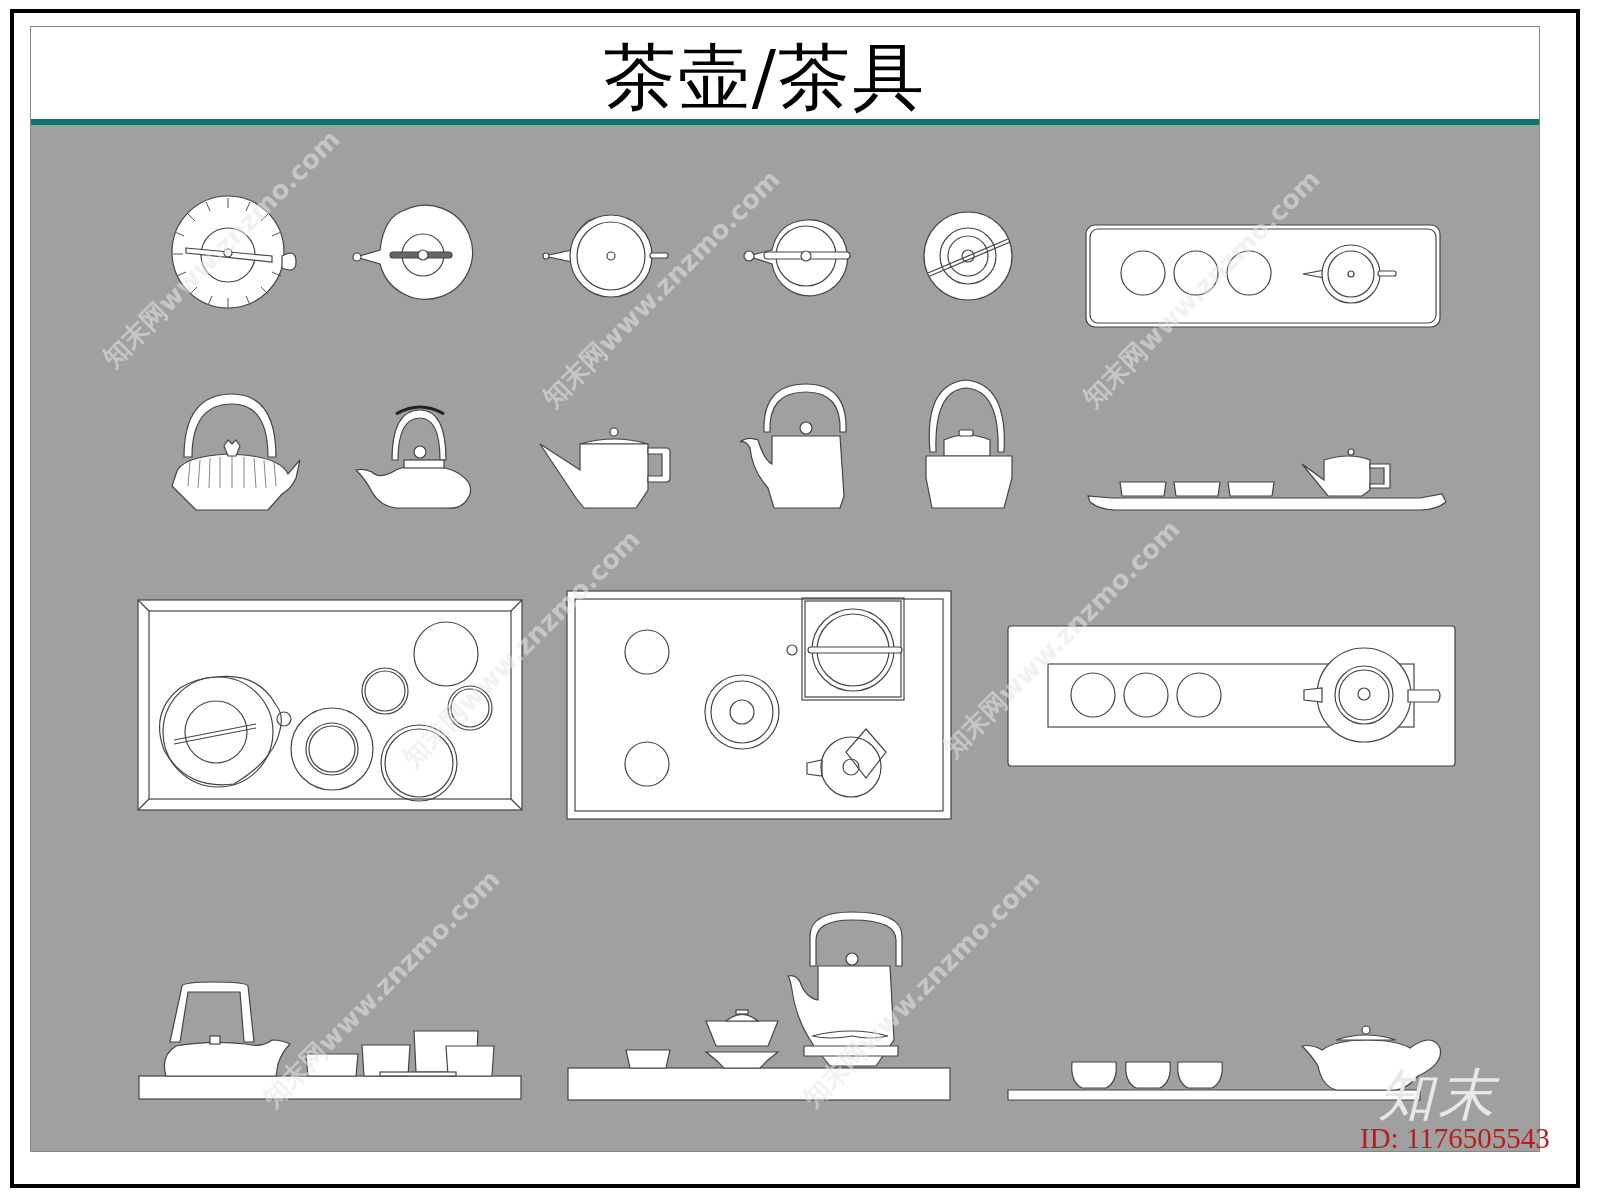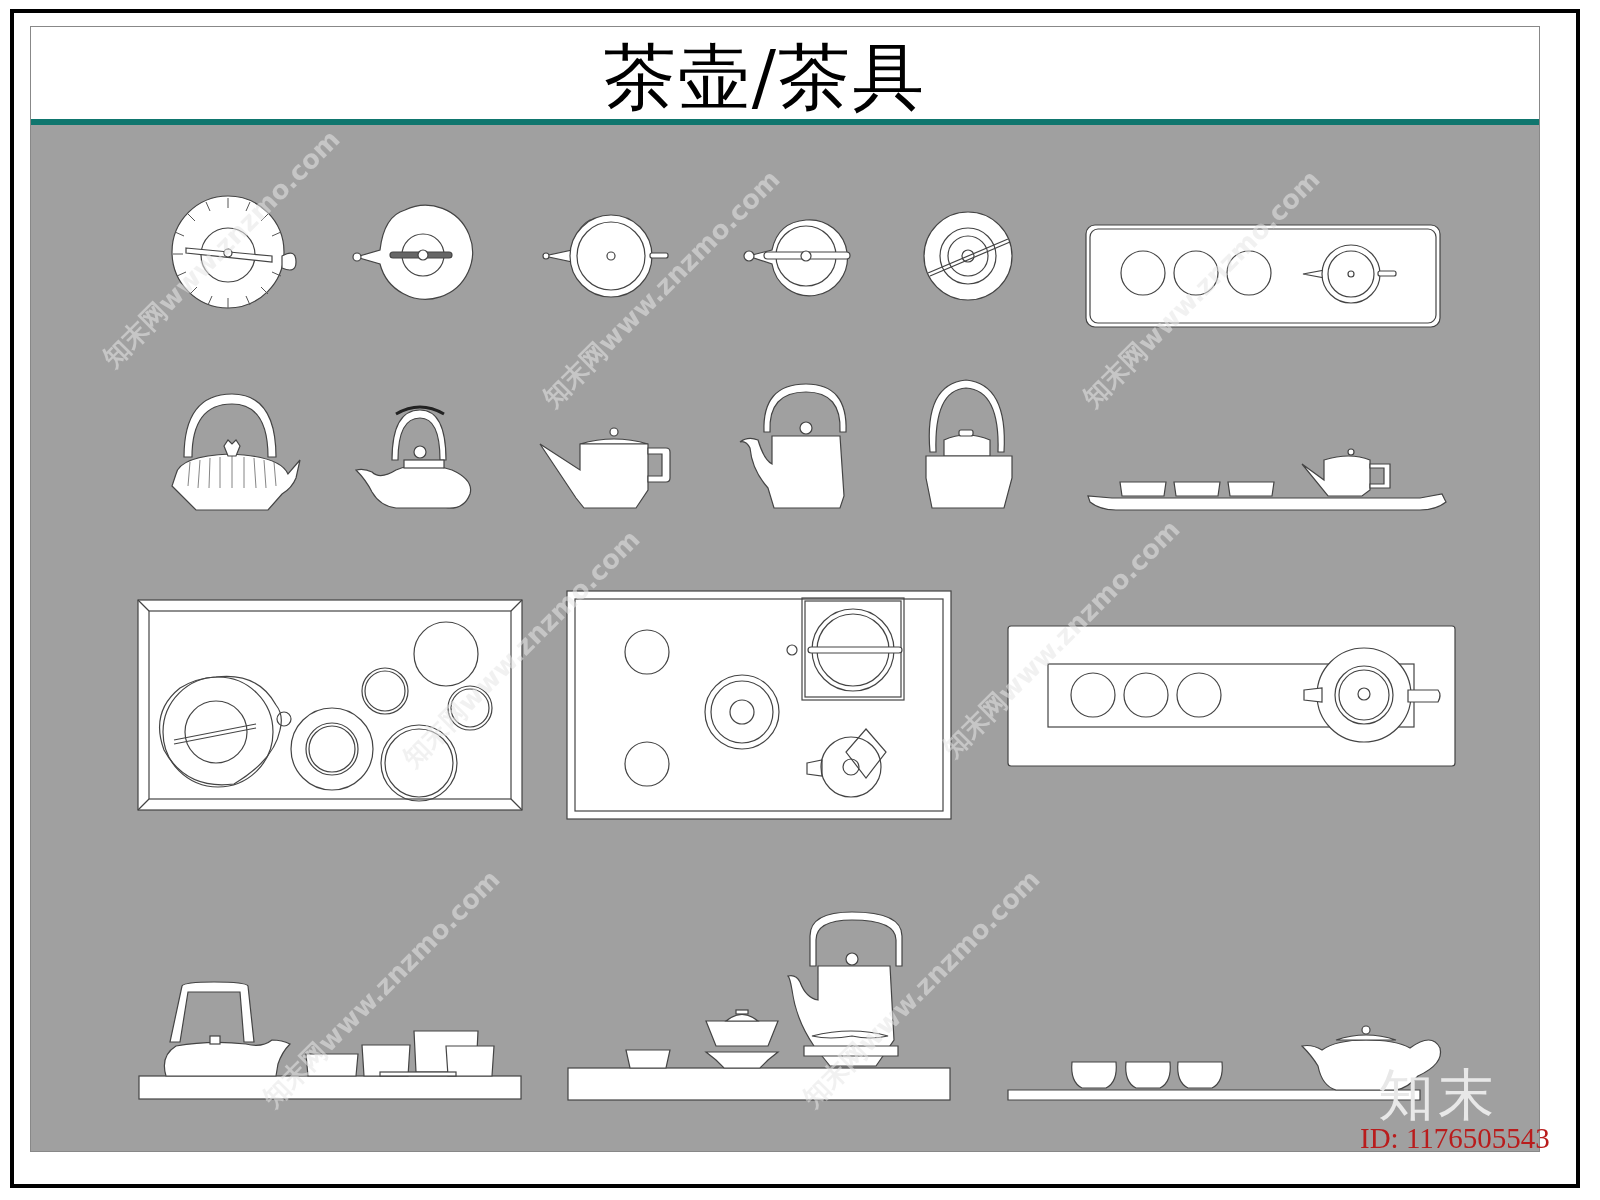--- a/index.html
+++ b/index.html
@@ -3,21 +3,21 @@
 <meta charset="utf-8">
 <style>
   html, body { margin:0; padding:0; background:#ffffff; }
   body { width:1600px; height:1200px; position:relative; overflow:hidden; font-family:"DejaVu Sans", sans-serif; }
   .outer { position:absolute; left:10px; top:9px; width:1570px; height:1179px; border:4px solid #000; box-sizing:border-box; background:#fff; }
   .inner { position:absolute; left:30px; top:26px; width:1510px; height:1126px; border:1px solid #888; box-sizing:border-box; background:#fff; }
   .title-band { position:absolute; left:31px; top:27px; width:1508px; height:98px; background:#fff; border-bottom:6px solid #0f766e; box-sizing:border-box; }
   .title { position:absolute; left:0; width:1508px; top:8px; text-align:center; font-family:"DejaVu Serif", serif; font-size:72px; line-height:84px; color:#000; letter-spacing:2px; padding-right:40px; box-sizing:border-box; }
   .panel { position:absolute; left:31px; top:125px; width:1508px; height:1026px; background:#a0a0a0; }
   svg.drawing { position:absolute; left:0; top:0; width:1600px; height:1200px; }
-  .wm-brand { position:absolute; left:1378px; top:1058px; font-family:"DejaVu Sans", sans-serif; font-size:56px; color:#e8e8e8; letter-spacing:4px; }
+  .wm-brand { position:absolute; left:1378px; top:1058px; font-family:"DejaVu Sans", sans-serif; font-size:56px; color:#e8e8e8; letter-spacing:4px;font-style:italic; }
   .wm-id { position:absolute; left:1360px; top:1122px; font-family:Liberation Serif, serif; font-size:29px; color:#b91c1c;text-align:center; }
   .wm-url { position:absolute; font-family:"DejaVu Sans", sans-serif; font-size:26px; color:rgba(230,230,230,0.55); transform:rotate(-45deg); transform-origin:left bottom; white-space:nowrap; font-weight:bold; }
 </style>
 </head>
 <body>
 
 <div class="outer"></div>
 <div class="inner"></div>
 <div class="title-band">
   <div class="title">茶壶/茶具</div>

